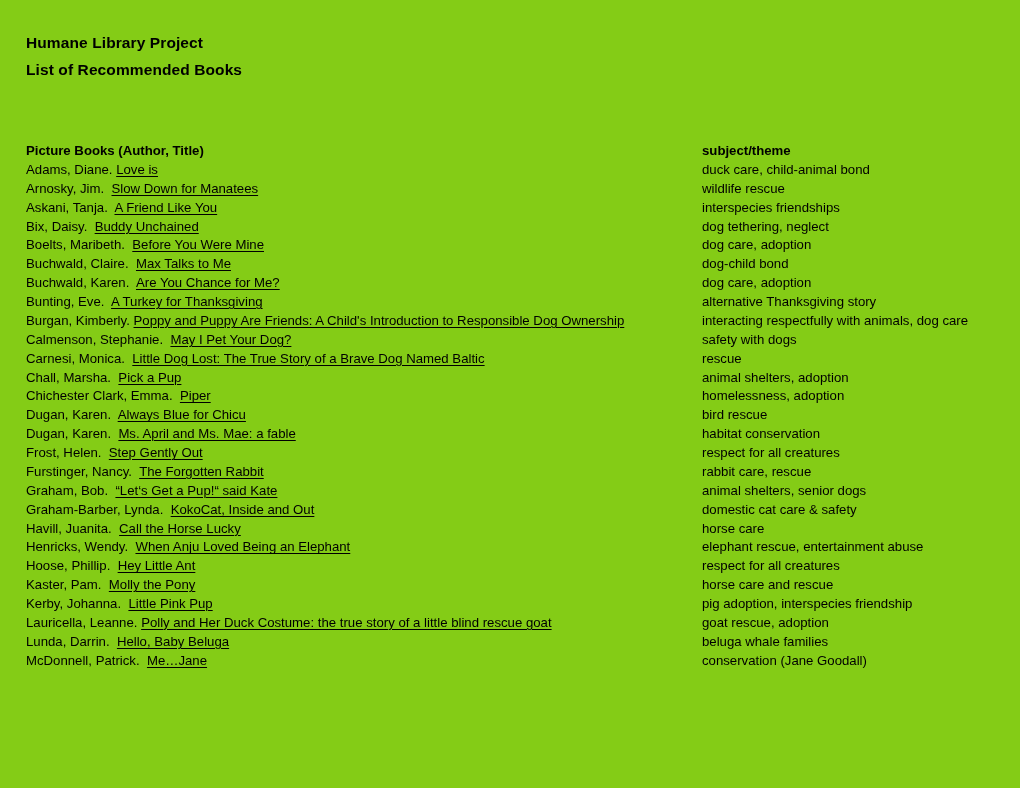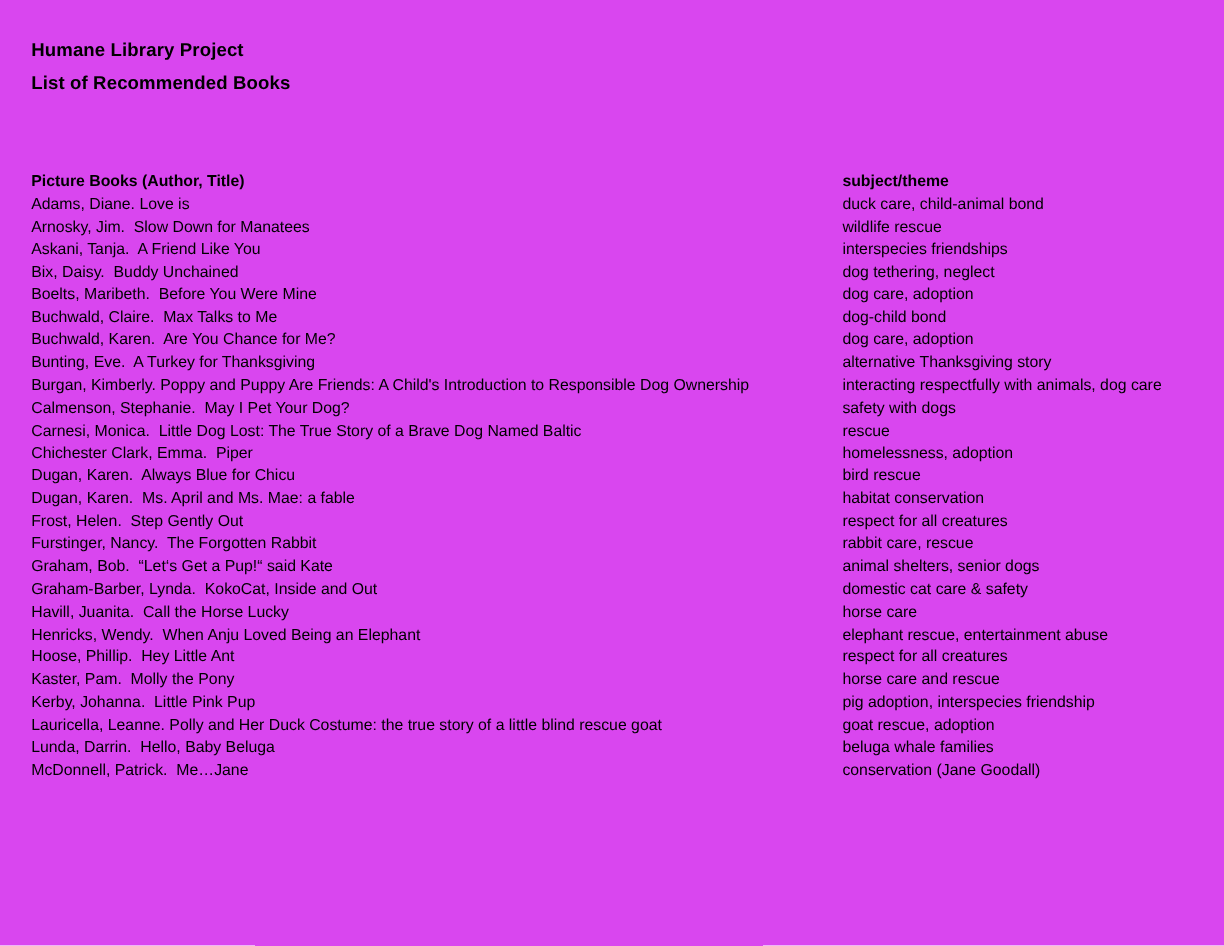--- a/index.html
+++ b/index.html
@@ -12,21 +12,21 @@
     width: 1020px;
     height: 788px;
     font-family: "Liberation Sans", sans-serif;
     color: #000000;
     -webkit-font-smoothing: antialiased;
   }
   .page {
     position: relative;
     width: 1020px;
     height: 788px;
-    background: #d946ef;
+    background: #84cc16;
     overflow: hidden;
   }
 
   
   .doc-header {
     position: absolute;
     left: 26px;
     top: 30px;
   }
   .doc-header .title-line {
@@ -66,20 +66,21 @@
     text-align: right;
   }
   .header-row .col-left,
   .header-row .col-right {
     font-weight: bold;
   }
   .author {
     text-decoration: none;
   }
   .title {
+    text-decoration: underline;
     text-underline-offset: 2px;
     text-decoration-thickness: 1px;
     margin-top: 16px;
   }
   .sep {
     white-space: pre;
   }
 </style>
 </head>
 <body>
@@ -135,20 +136,24 @@
         </div>
         <div class="row">
           <span class="col-left"><span class="author">Calmenson, Stephanie.</span><span class="sep">  </span><span class="title">May I Pet Your Dog?</span></span>
           <span class="col-right">safety with dogs</span>
         </div>
         <div class="row">
           <span class="col-left"><span class="author">Carnesi, Monica.</span><span class="sep">  </span><span class="title">Little Dog Lost: The True Story of a Brave Dog Named Baltic</span></span>
           <span class="col-right">rescue</span>
         </div>
         <div class="row">
+          <span class="col-left"><span class="author">Chall, Marsha.</span><span class="sep">  </span><span class="title">Pick a Pup</span></span>
+          <span class="col-right">animal shelters, adoption</span>
+        </div>
+        <div class="row">
           <span class="col-left"><span class="author">Chichester Clark, Emma.</span><span class="sep">  </span><span class="title">Piper</span></span>
           <span class="col-right">homelessness, adoption</span>
         </div>
         <div class="row">
           <span class="col-left"><span class="author">Dugan, Karen.</span><span class="sep">  </span><span class="title">Always Blue for Chicu</span></span>
           <span class="col-right">bird rescue</span>
         </div>
         <div class="row">
           <span class="col-left"><span class="author">Dugan, Karen.</span><span class="sep">  </span><span class="title">Ms. April and Ms. Mae: a fable</span></span>
           <span class="col-right">habitat conservation</span>

